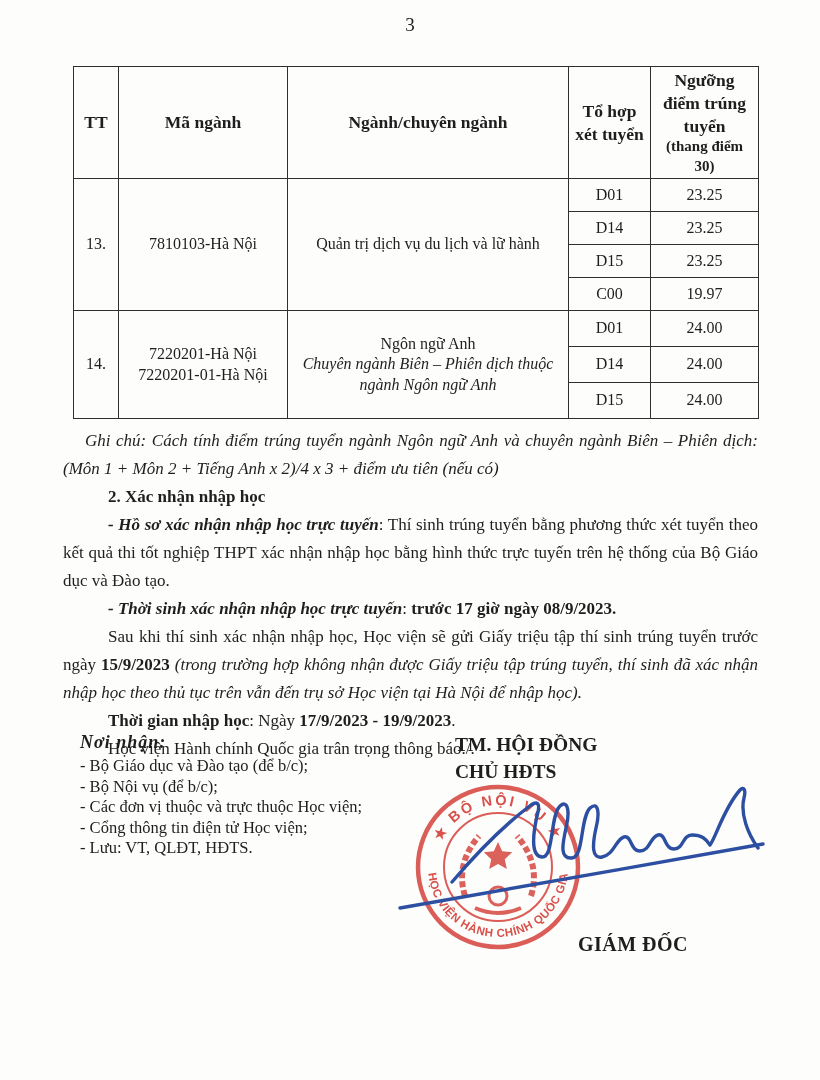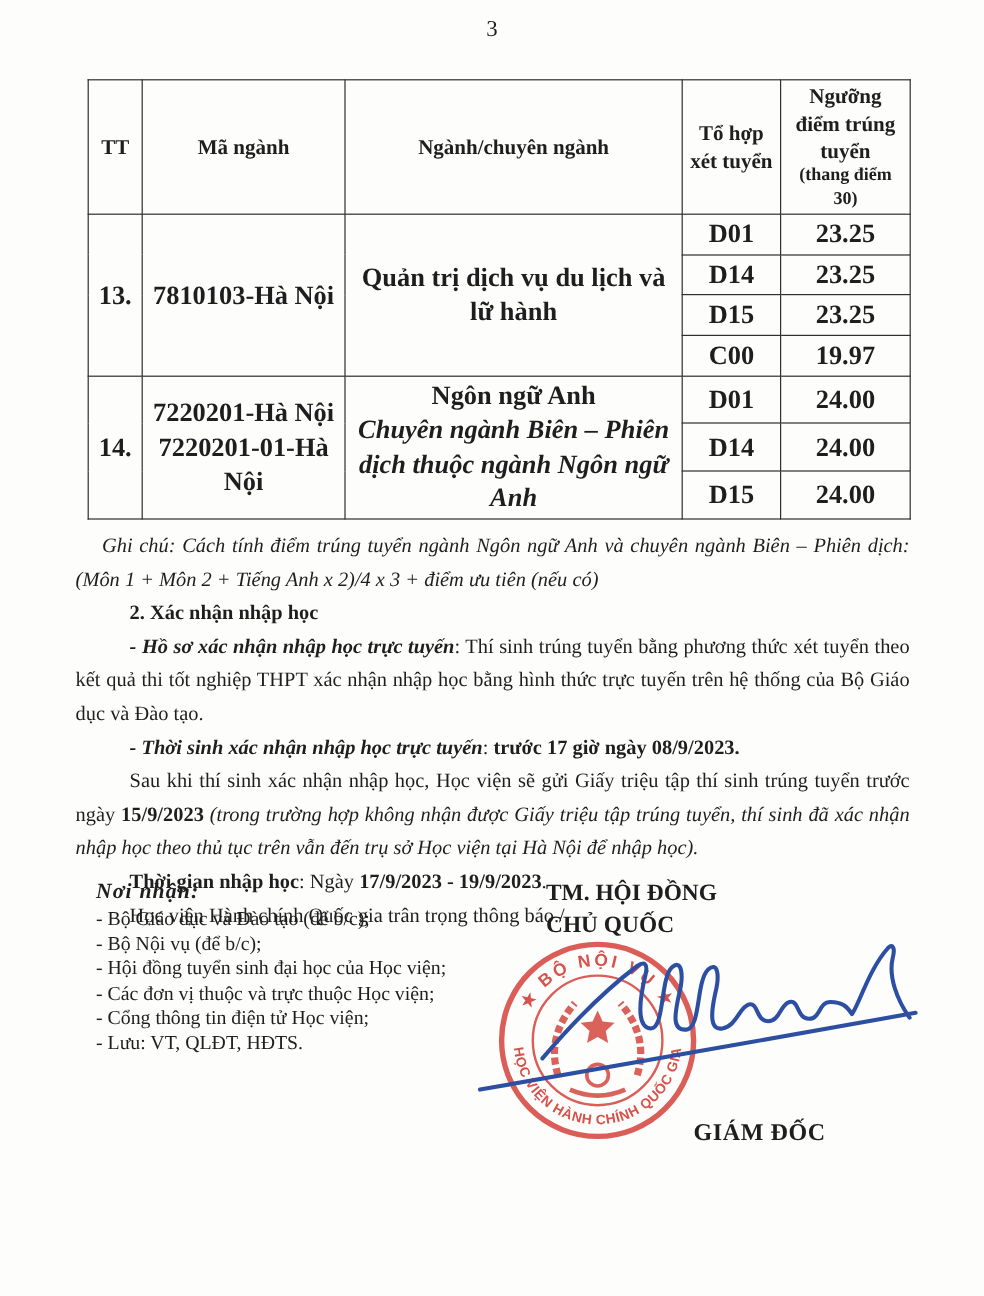--- a/index.html
+++ b/index.html
@@ -10,21 +10,21 @@
   }
   .page-number{ text-align:center; padding-top:14px; font-size:19px; }
 
   
   table.adm{
     border-collapse:collapse; margin:30px 0 0 73px; width:685px;
     table-layout:fixed;
   }
   table.adm th, table.adm td{
     border:1.6px solid #2f2f2f; padding:2px 4px; vertical-align:middle;
-    text-align:center; font-size:22px; line-height:1.3; overflow:hidden;font-weight:bold;
+    text-align:center; font-size:16px; line-height:1.3; overflow:hidden;
   }
   table.adm th{ font-weight:bold; height:64px; font-size:17.5px;margin-left:20px;}
   th .hdr-sub{ display:block; font-size:15px; }
   td.c-tt{ font-size:18px; }
   td.c-nganh{ text-align:left; padding-left:9px; padding-right:6px;}
   td.c-nganh .it{ font-style:italic; }
   tr.sub-r13 td.c-sub{ height:28px; }
   tr.sub-r14 td.c-sub{ height:31px; }
 
   
@@ -125,29 +125,28 @@
   <p><span class="bi">- Thời sinh xác nhận nhập học trực tuyến</span><span>: </span><span class="b">trước 17 giờ ngày 08/9/2023.</span></p>
   <p><span>Sau khi thí sinh xác nhận nhập học, Học viện sẽ gửi Giấy triệu tập thí sinh trúng tuyển trước ngày </span><span class="b">15/9/2023 </span><span class="i">(trong trường hợp không nhận được Giấy triệu tập trúng tuyển, thí sinh đã xác nhận nhập học theo thủ tục trên vẫn đến trụ sở Học viện tại Hà Nội để nhập học).</span></p>
   <p><span class="b">Thời gian nhập học</span><span>: Ngày </span><span class="b">17/9/2023 - 19/9/2023</span><span>.</span></p>
   <p>Học viện Hành chính Quốc gia trân trọng thông báo./.</p>
 </div>
 
 <div class="noi-nhan">
   <div class="nn-title">Nơi nhận:</div>
   <div class="nn-item">- Bộ Giáo dục và Đào tạo (để b/c);</div>
   <div class="nn-item">- Bộ Nội vụ (để b/c);</div>
-  <div class="nn-item">- Hội đồng tuyển sinh đại học của Học viện;</div>
   <div class="nn-item">- Các đơn vị thuộc và trực thuộc Học viện;</div>
   <div class="nn-item">- Cổng thông tin điện tử Học viện;</div>
   <div class="nn-item">- Lưu: VT, QLĐT, HĐTS.</div>
 </div>
 
 <div class="sign-head">
   <div>TM. HỘI ĐỒNG</div>
-  <div>CHỦ QUỐC</div>
+  <div>CHỦ HĐTS</div>
 </div>
 
 <div class="stamp-wrap">
   <svg width="390" height="205" viewBox="0 0 390 205">
     <g stroke="#d8514a" fill="none" opacity="0.92">
       <circle cx="113" cy="107" r="80" stroke-width="4.5"></circle>
       <circle cx="113" cy="107" r="54" stroke-width="2"></circle>
     </g>
 
     <defs>

